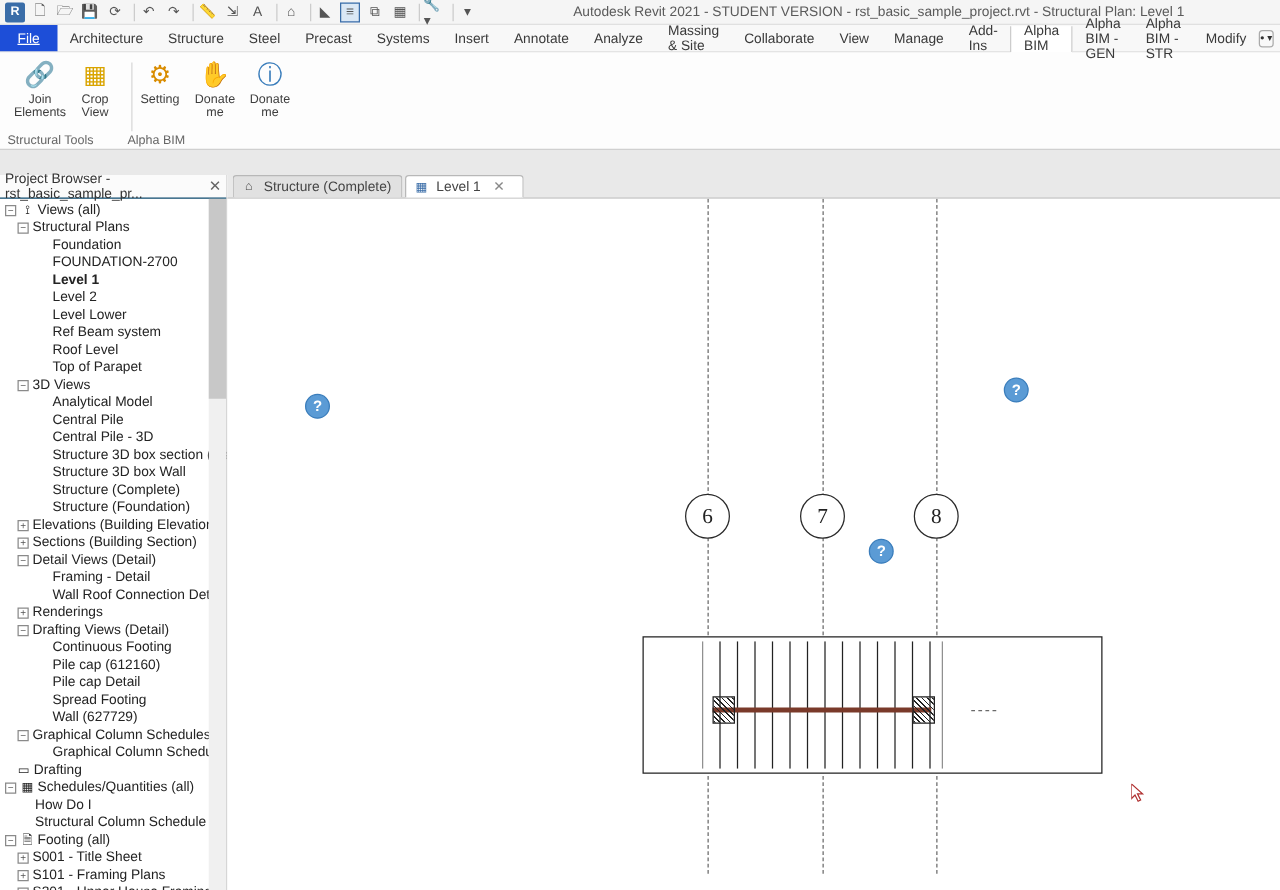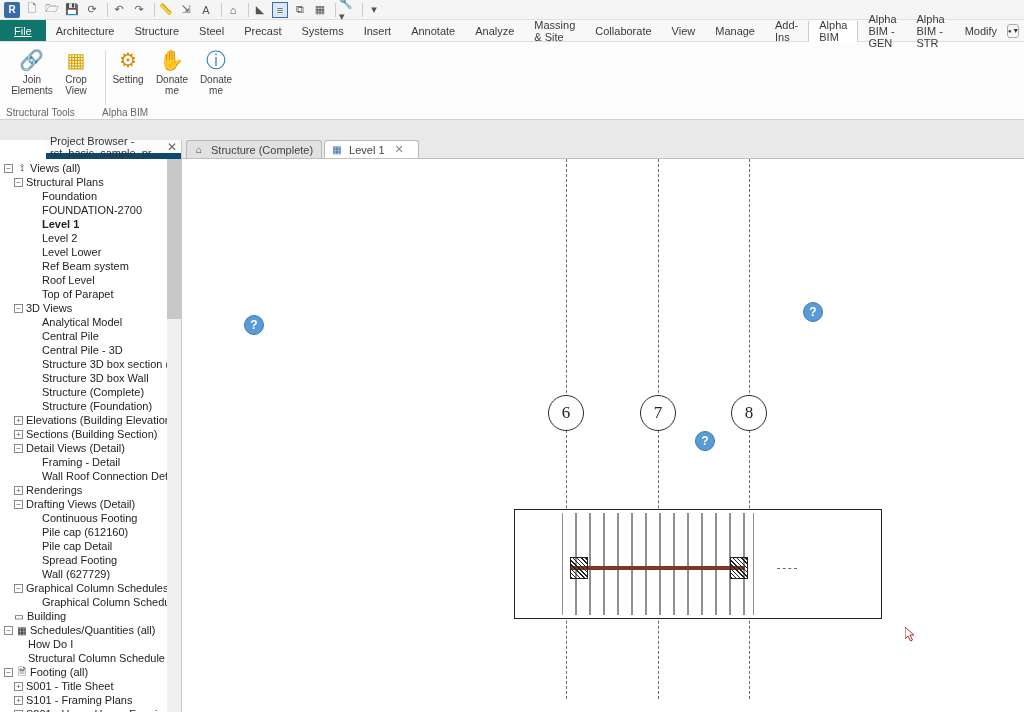--- a/index.html
+++ b/index.html
@@ -8,42 +8,42 @@
 
 .qat-bar { height: 20px; background: #f5f5f5; display: flex; align-items: center; padding: 0 4px; border-bottom: 1px solid #e0e0e0; }
 .qat-icon { width: 16px; height: 16px; margin-right: 4px; display: inline-flex; align-items: center; justify-content: center; font-size: 11px; color: #555; }
 .qat-icon.revit { background:#3a6da8; color:#fff; font-weight:bold; border-radius:2px; font-size:10px; }
 .qat-sep { width:1px; height:14px; background:#ccc; margin:0 3px; }
 .title-text { flex:1; text-align:center; color:#5a5a5a; font-size:11px; }
 
 
 .menu-bar { height: 22px; background:#f8f8f8; display:flex; align-items:center; padding:0; border-bottom:1px solid #ddd; }
 .menu-item { padding:3px 10px; color:#3a3a3a; font-size:11px; cursor:default; display:flex; align-items:center; height:100%; }
-.menu-item.file { background:#0f766e; color:#fff; padding:3px 14px;text-decoration:underline; }
+.menu-item.file { background:#1d4ed8; color:#fff; padding:3px 14px;text-decoration:underline; }
 .menu-item.active-tab { background:#fff; border-left:1px solid #ccc; border-right:1px solid #ccc; margin-bottom:-1px; border-bottom:1px solid #fff; }
 .help-box { margin-left:auto; margin-right:6px; border:1px solid #aaa; width:22px; height:14px; border-radius:3px; display:flex; align-items:center; justify-content:center; font-size:8px;}
 .help-box::after{content:"▾"; font-size:8px; margin-left:2px;}
 .help-box::before{content:"●"; font-size:6px;}
 
 
 .ribbon { height:78px; background:#fdfdfd; border-bottom:1px solid #d0d0d0; display:flex; align-items:flex-start; padding:4px 6px 0 6px; }
 .ribbon-group { display:flex; flex-direction:column; align-items:center; height:100%; padding:0 6px; position:relative; }
 .ribbon-group.sep::after{content:""; position:absolute; right:-4px; top:4px; bottom:14px; width:1px; background:#d8d8d8;}
 .ribbon-buttons { display:flex; gap:4px; }
 .ribbon-btn { display:flex; flex-direction:column; align-items:center; width:40px; color:#3e3e3e; font-size:10px; line-height:11px; text-align:center;}
 .ribbon-btn .ico { width:28px; height:28px; display:flex; align-items:center; justify-content:center; font-size:20px; }
 .ribbon-panel-label { position:absolute; bottom:0; left:0; right:0; text-align:left; font-size:10px; color:#666; padding-bottom:1px;}
 
 
 .spacer-gray { height:20px; background:#e9e9e9;}
 
 
 .workspace { display:flex; height:calc(712px - 20px - 22px - 78px - 20px); }
 .proj-browser { width:182px; border-right:1px solid #c8c8c8; background:#fff; display:flex; flex-direction:column; }
-.pb-header { height:19px; border-bottom:6px solid #0c4a6e; display:flex; align-items:center; padding:0 4px; font-size:11px; background:#fbfbfb;margin-left:46px; }
+.pb-header { height:19px; border-bottom:1px solid #0c4a6e; display:flex; align-items:center; padding:0 4px; font-size:11px; background:#fbfbfb; }
 .pb-close { margin-left:auto; font-size:12px; color:#666; }
 .pb-body { flex:1; overflow:hidden; position:relative; padding:2px 0; }
 .pb-scroll { position:absolute; right:0; top:0; width:14px; height:100%; background:#f0f0f0;}
 .pb-scroll-thumb{ position:absolute; right:0; top:0; width:14px; height:160px; background:#c8c8c8;}
 .tree { font-size:11px; color:#232323; }
 .tree-item { padding:1px 0 1px 4px; white-space:nowrap; overflow:hidden; display:flex; align-items:center; height:14px;}
 .tree-toggle{ width:9px; height:9px; border:1px solid #8a8a8a; display:inline-flex; align-items:center; justify-content:center; font-size:8px; line-height:7px; margin-right:3px; color:#555; flex-shrink:0;}
 .tree-icon { width:12px; display:inline-block; text-align:center; margin-right:2px; font-size:10px;}
 .tree-bold{ font-weight:bold; }
 .ind-1{padding-left:14px;}
@@ -90,20 +90,21 @@
   <span class="qat-icon">⌂</span>
   <span class="qat-sep"></span>
   <span class="qat-icon">◣</span>
   <span class="qat-icon" style="border:1px solid #3a6da8; background:#dbe8f5;">≡</span>
   <span class="qat-icon">⧉</span>
   <span class="qat-icon">▦</span>
   <span class="qat-sep"></span>
   <span class="qat-icon">🔧▾</span>
   <span class="qat-sep"></span>
   <span class="qat-icon">▾</span>
+  <span class="title-text">Autodesk Revit 2021 - STUDENT VERSION - rst_basic_sample_project.rvt - Structural Plan: Level 1</span>
 </div>
 
 <div class="menu-bar">
   <div class="menu-item file">File</div>
   <div class="menu-item">Architecture</div>
   <div class="menu-item">Structure</div>
   <div class="menu-item">Steel</div>
   <div class="menu-item">Precast</div>
   <div class="menu-item">Systems</div>
   <div class="menu-item">Insert</div>
@@ -228,21 +229,21 @@
         <div class="tree-item ind-3">Pile cap Detail</div>
         <div class="tree-item ind-3">Spread Footing</div>
         <div class="tree-item ind-3">Wall (627729)</div>
         <div class="tree-item ind-1">
             <span class="tree-toggle">−</span>
             <span>Graphical Column Schedules</span>
           </div>
         <div class="tree-item ind-3">Graphical Column Schedule</div>
         <div class="tree-item">
             <span class="tree-icon" style="margin-left:9px;">▭</span>
-            <span>Building</span>
+            <span>Drafting</span>
           </div>
         <div class="tree-item">
             <span class="tree-toggle">−</span>
             <span class="tree-icon">▦</span>
             <span>Schedules/Quantities (all)</span>
           </div>
         <div class="tree-item ind-2">How Do I</div>
         <div class="tree-item ind-2">Structural Column Schedule</div>
         <div class="tree-item">
             <span class="tree-toggle">−</span>

